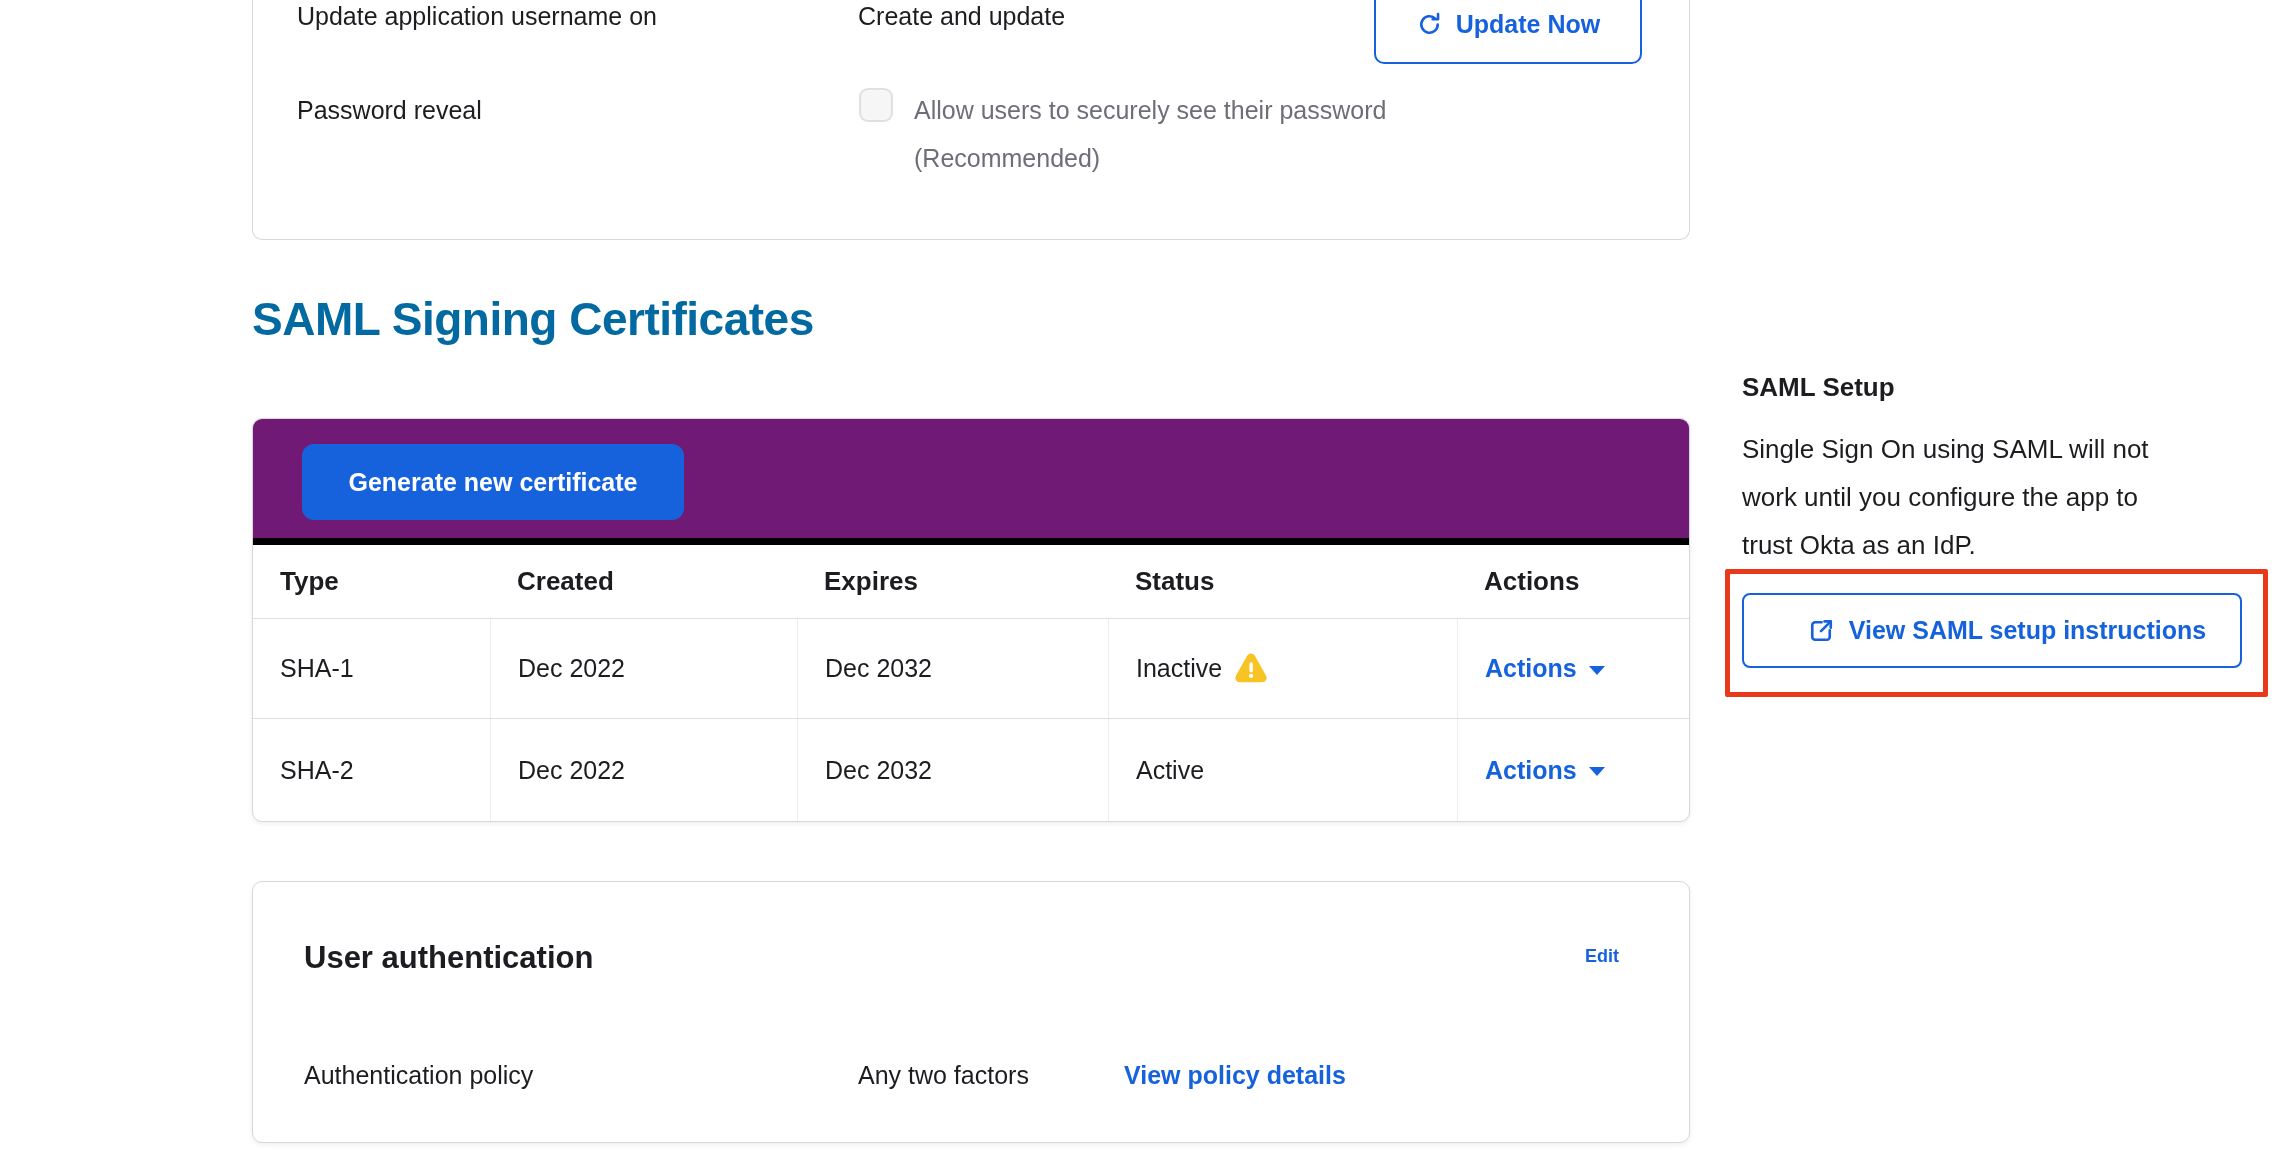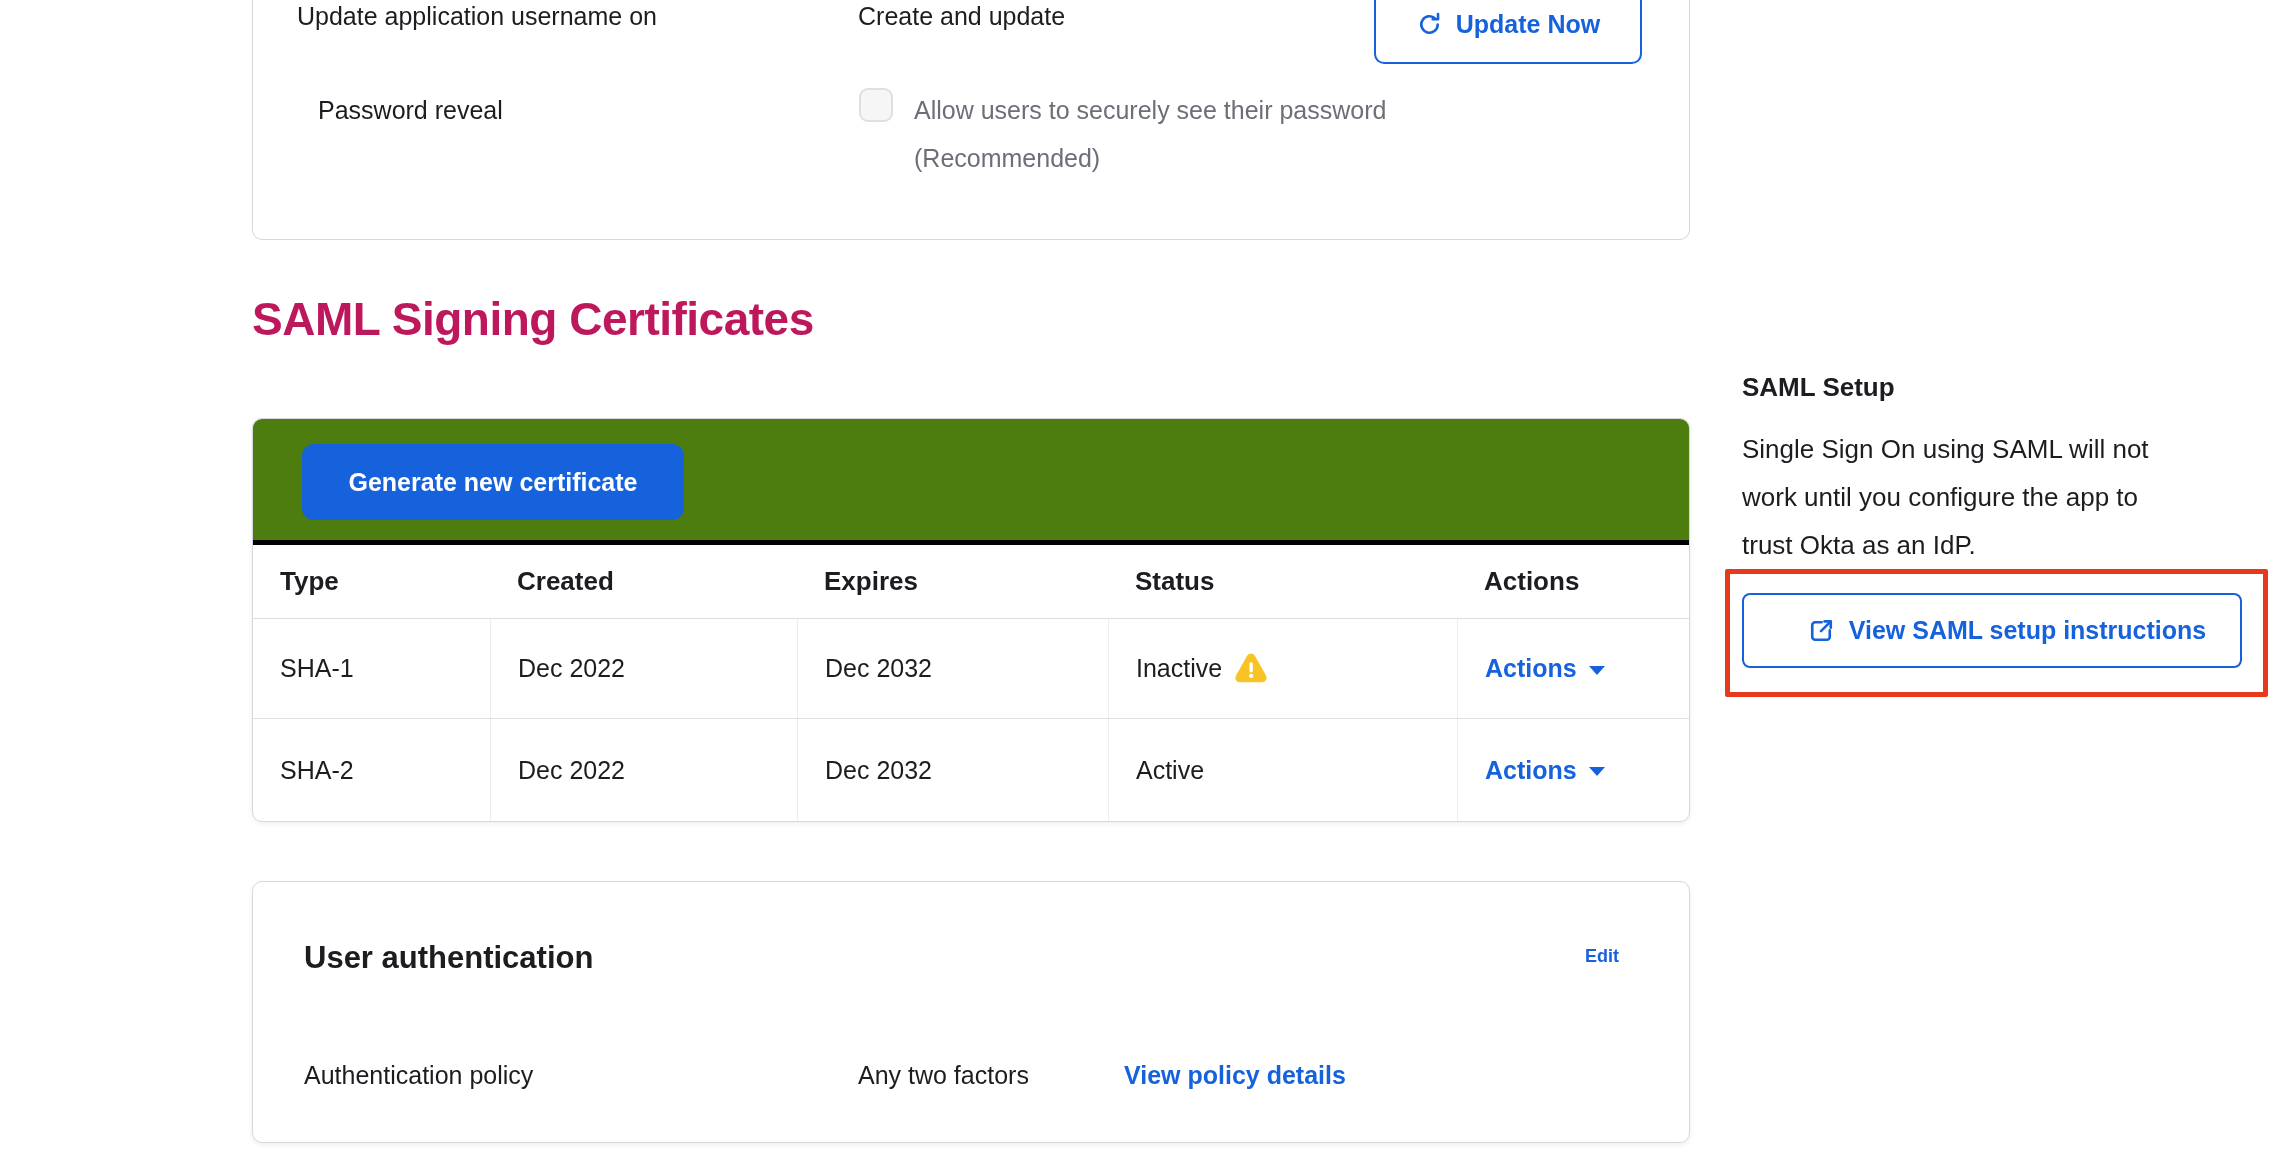--- a/index.html
+++ b/index.html
@@ -40,28 +40,28 @@
     background: #f6f6f7;
     border: 2px solid #e0e0e4;
     border-radius: 9px;
     cursor: pointer;
   }
   .cb-caption { position: absolute; left: 661px; color: #6e6e78; font-size: 25px; }
 
   
   #saml-heading {
     position: absolute; left: 252px; top: 292px;
-    font-size: 46px; font-weight: 700; letter-spacing: -0.5px; color: #be185d;
+    font-size: 46px; font-weight: 700; letter-spacing: -0.5px; color: #0369a1;
   }
 
   
   #table-card { top: 418px; height: 404px; box-shadow: 0 2px 5px rgba(29,29,33,0.07); }
   #table-toolbar {
-    height: 126px; background: #4d7c0f;
-    border-bottom: 5px solid #000000;
+    height: 126px; background: #701a75;
+    border-bottom: 7px solid #000000;
     border-radius: 9px 9px 0 0;
     position: relative;
   }
   #generate-btn {
     position: absolute; left: 49px; top: 25px;
     width: 382px; height: 76px;
     background: #1662dd; color: #ffffff;
     border: none; border-radius: 12px;
     font-size: 25px; font-weight: 700;
     cursor: pointer; font-family: inherit;
@@ -122,21 +122,21 @@
   <span class="row-value" style="top:64px;">Create and update</span>
 
   <button class="outline-btn" id="update-now-btn">
     <svg class="icon-svg" width="27" height="27" viewBox="0 0 24 24">
       <path d="M19.3 12a7.3 7.3 0 1 1-2.1-5.15" fill="none" stroke="#1662dd" stroke-width="2.3" stroke-linecap="round"></path>
       <path d="M19.6 2.6v4.8h-4.8" fill="none" stroke="#1662dd" stroke-width="2.3" stroke-linecap="round" stroke-linejoin="round"></path>
     </svg>
     <span>Update Now</span>
   </button>
 
-  <span class="row-label" style="top:158px;margin-left:21px;">Password reveal</span>
+  <span class="row-label" style="top:158px;">Password reveal</span>
   <span class="checkbox" role="checkbox" aria-checked="false"></span>
   <div class="cb-caption" style="top:158px;">Allow users to securely see their password</div>
   <div class="cb-caption" style="top:206px;">(Recommended)</div>
 </section>
 
 <h2 id="saml-heading">SAML Signing Certificates</h2>
 
 <section class="card" id="table-card">
   <div id="table-toolbar">
     <button id="generate-btn">Generate new certificate</button>

